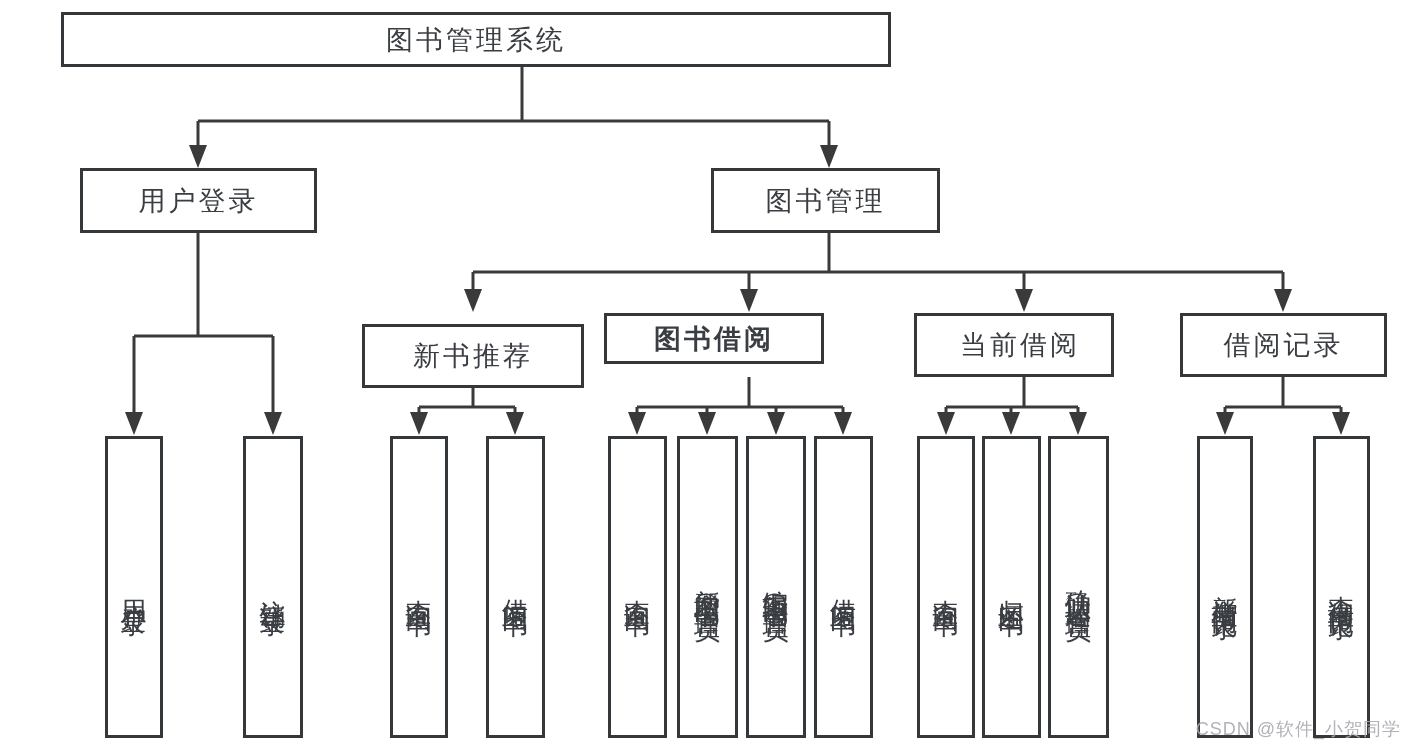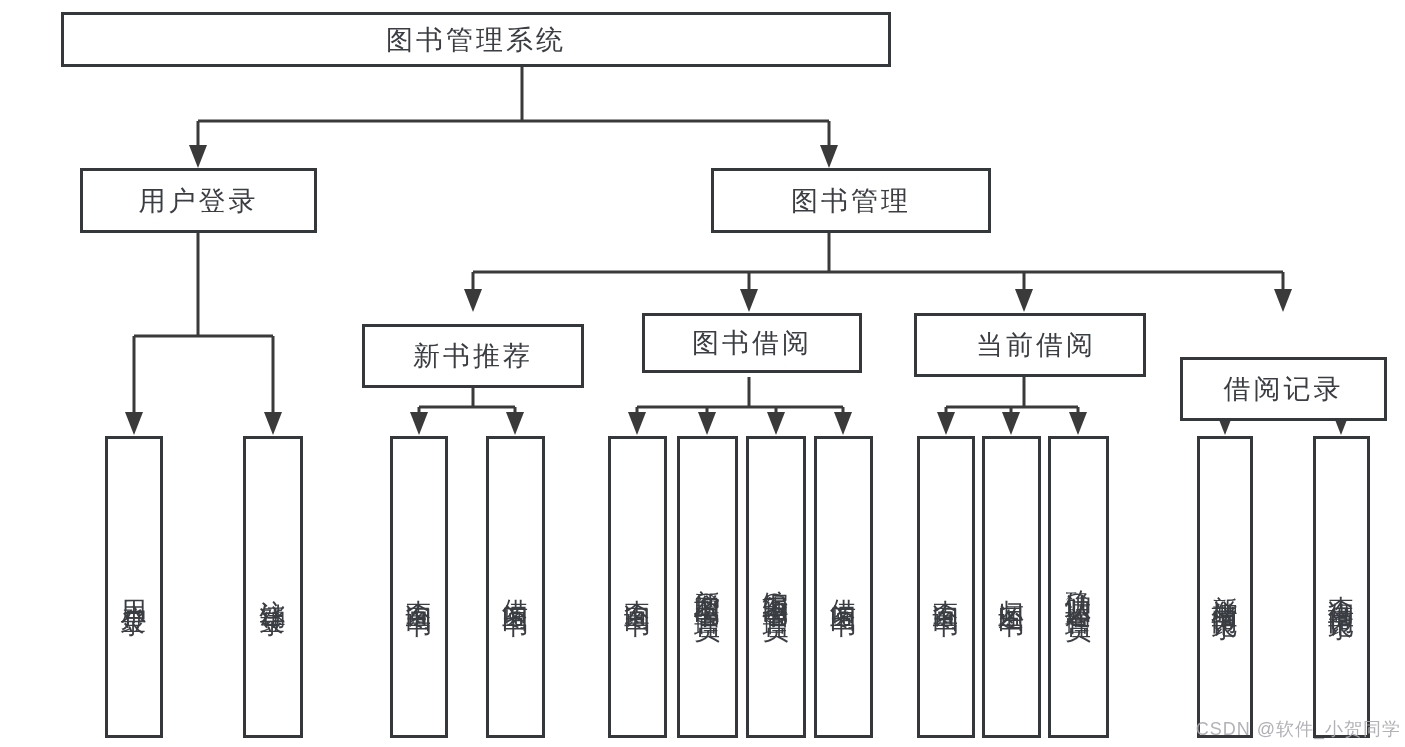--- a/index.html
+++ b/index.html
@@ -80,26 +80,26 @@
       <polygon points="1002,412 1020,412 1011,435"></polygon>
       <polygon points="1069,412 1087,412 1078,435"></polygon>
       <polygon points="1216,412 1234,412 1225,435"></polygon>
       <polygon points="1332,412 1350,412 1341,435"></polygon>
     </g>
   </svg>
 
   <div class="node hnode" style="left:20px;top:12px;width:830px;height:55px;margin-left:41px;">图书管理系统</div>
 
   <div class="node hnode" style="left:80px;top:168px;width:237px;height:65px;">用户登录</div>
-  <div class="node hnode" style="left:711px;top:168px;width:280px;height:65px;">图书管理</div>
+  <div class="node hnode" style="left:711px;top:168px;width:229px;height:65px;">图书管理</div>
 
   <div class="node hnode" style="left:362px;top:313px;width:222px;height:64px;margin-top:11px;">新书推荐</div>
-  <div class="node hnode" style="left:642px;top:313px;width:220px;height:60px;">图书借阅</div>
-  <div class="node hnode" style="left:914px;top:313px;width:232px;height:64px;padding-left:12px;">当前借阅</div>
-  <div class="node hnode" style="left:1180px;top:313px;width:207px;height:64px;margin-top:44px;">借阅记录</div>
+  <div class="node hnode" style="left:604px;top:313px;width:220px;height:51px;font-weight:bold;">图书借阅</div>
+  <div class="node hnode" style="left:914px;top:313px;width:200px;height:64px;padding-left:12px;">当前借阅</div>
+  <div class="node hnode" style="left:1180px;top:313px;width:207px;height:64px;">借阅记录</div>
 
   <div class="node vnode" style="left:105px;top:436px;width:58px;height:302px;">
     <span>用户登录</span>
     </div>
   <div class="node vnode" style="left:243px;top:436px;width:60px;height:302px;">
     <span>注销登录</span>
     </div>
 
   <div class="node vnode" style="left:390px;top:436px;width:58px;height:302px;">
     <span>查询图书</span>

